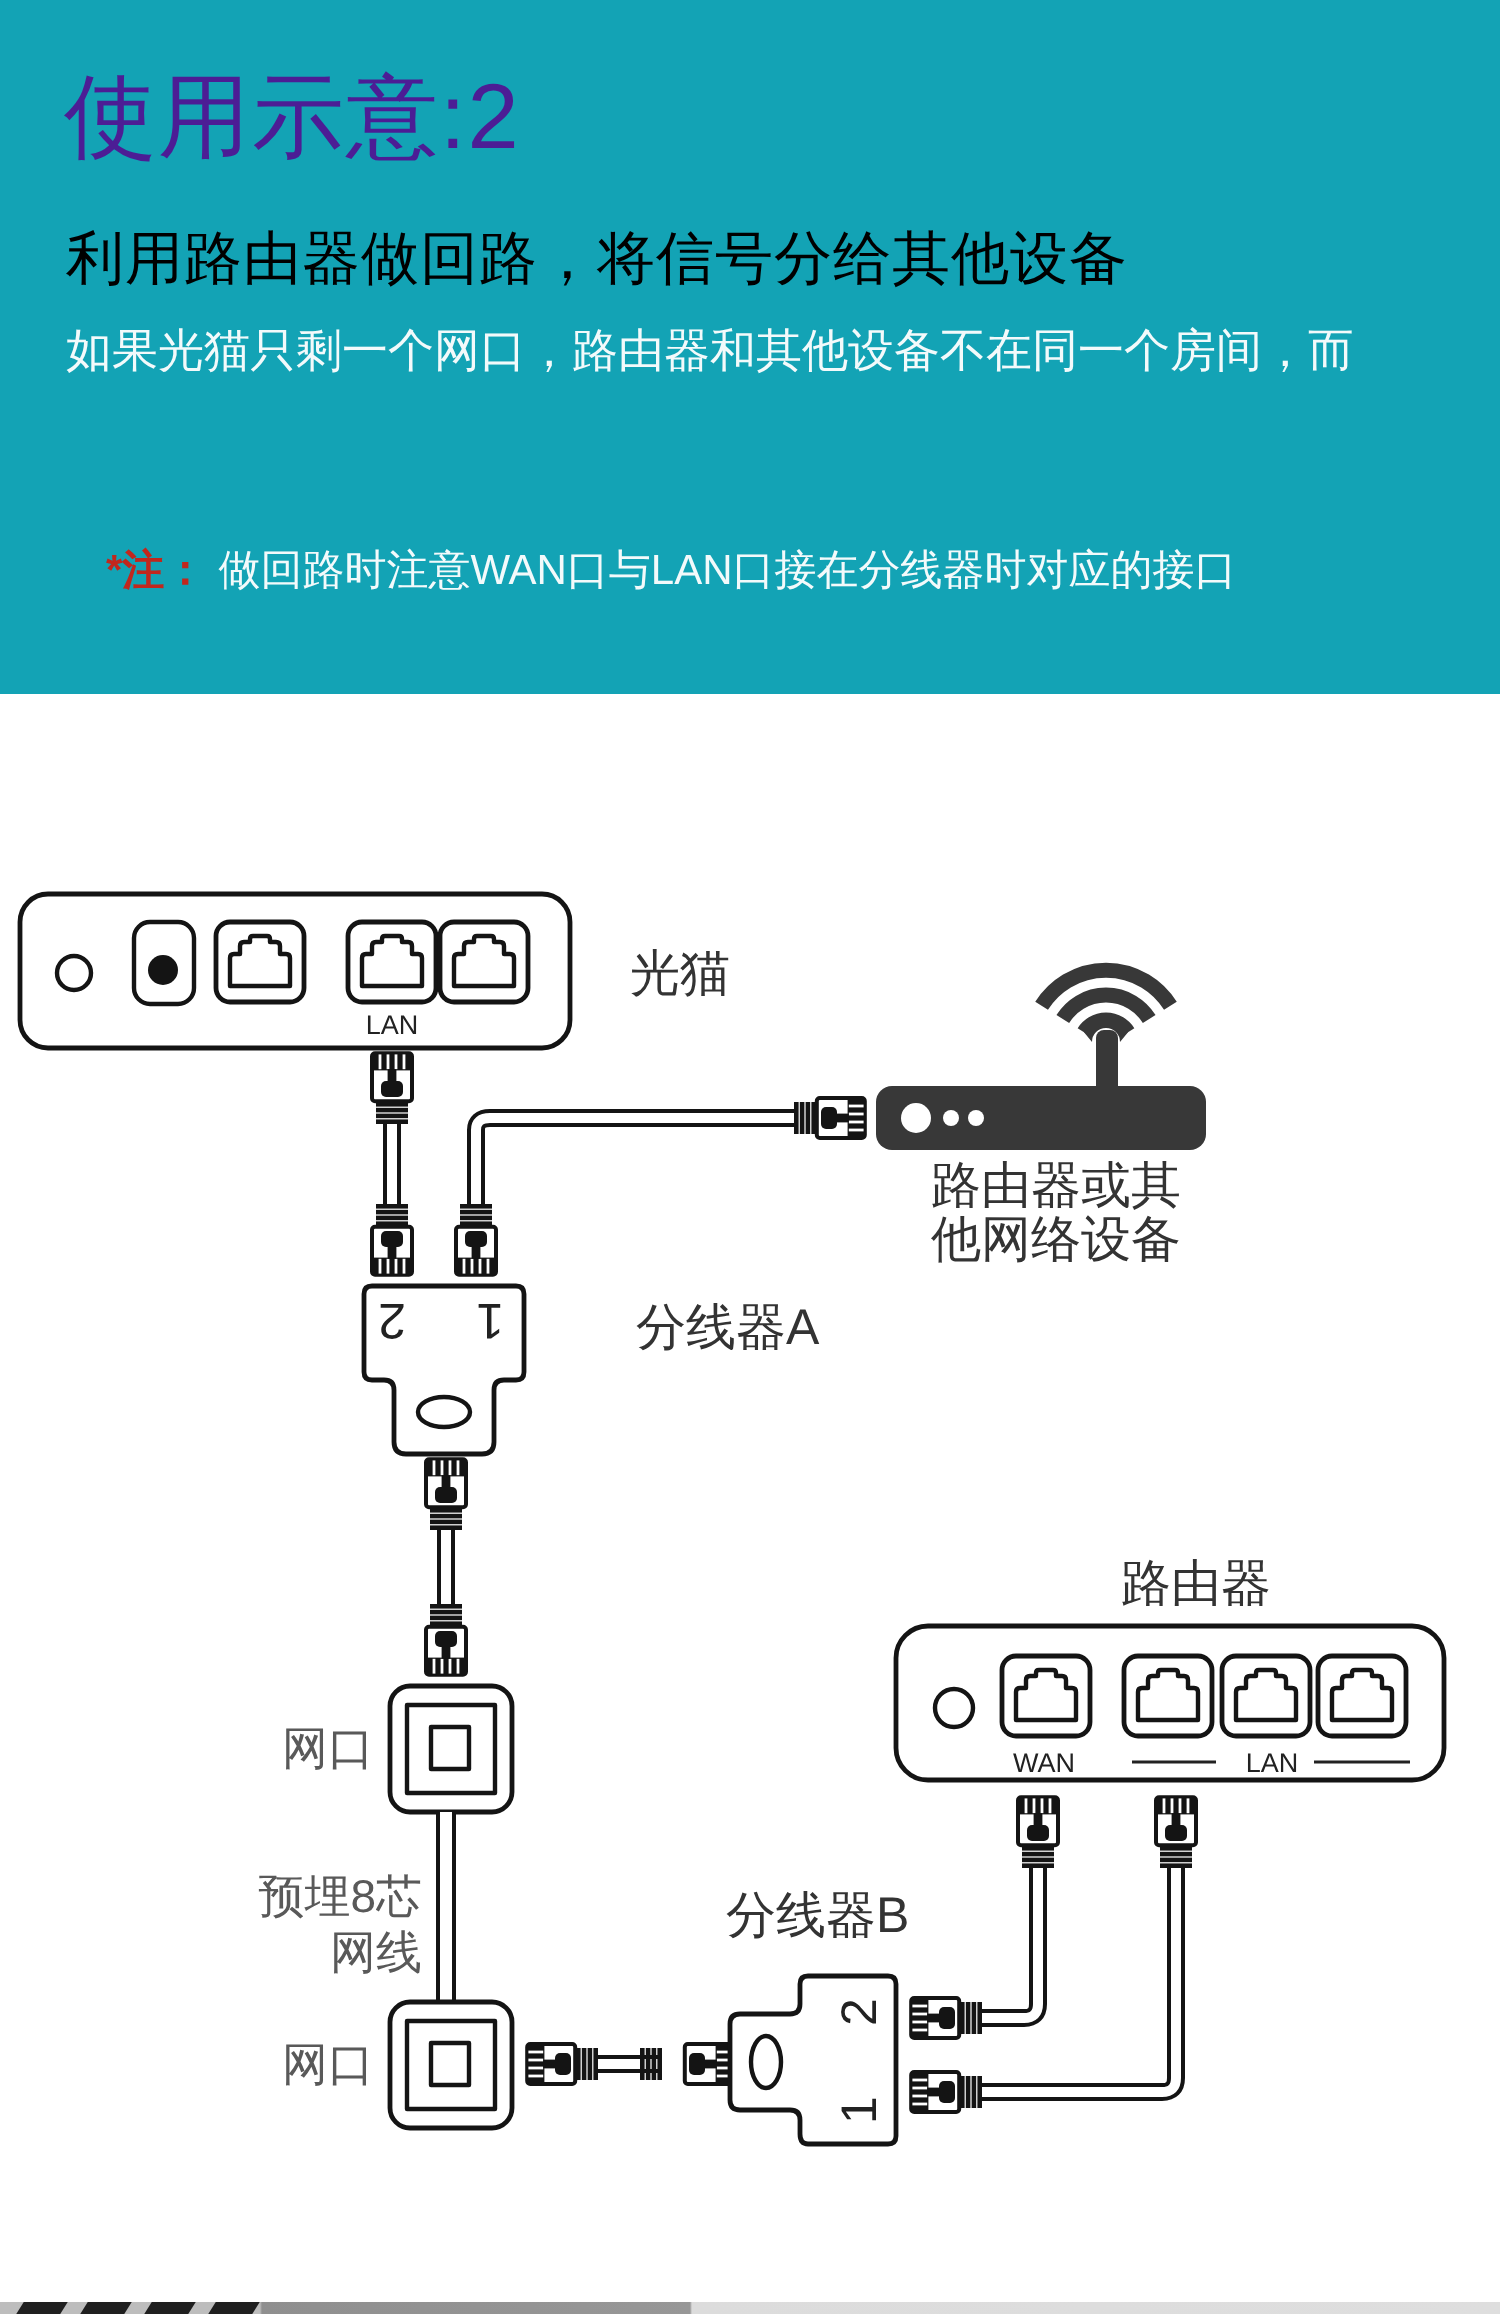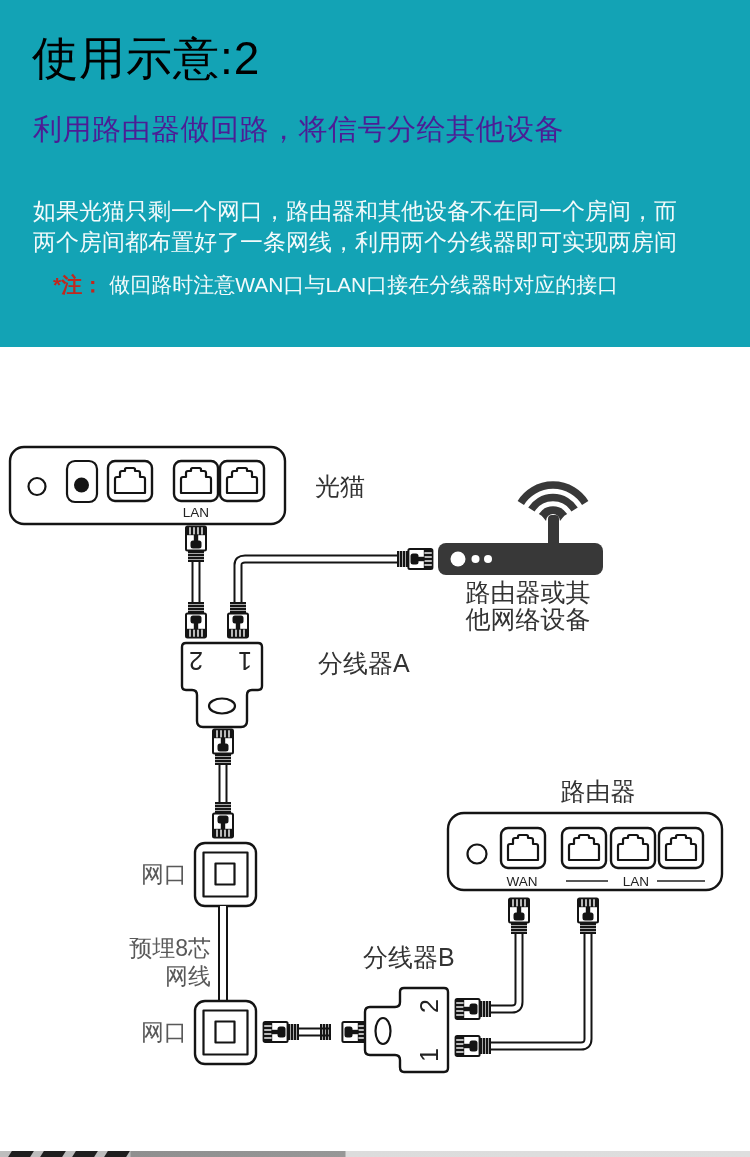--- a/index.html
+++ b/index.html
@@ -2,23 +2,23 @@
 <html><head>
 <meta charset="utf-8">
 <style>
   html,body{margin:0;padding:0;background:#fff;}
   .screen{
     position:relative;width:750px;height:1157px;overflow:hidden;background:#fff;
     font-family:"Liberation Sans","DejaVu Sans",sans-serif;
   }
   
   .header{position:absolute;left:0;top:0;width:750px;height:347px;}
-  .hd-title{position:absolute;left:32px;top:28px;font-size:46px;font-weight:500;color:#000000;letter-spacing:1px;}
-  .hd-sub{position:absolute;left:33px;top:110px;font-size:29px;font-weight:500;color:#4c1d95;letter-spacing:.5px;}
-  .hd-body{position:absolute;left:33px;top:160px;font-size:23px;line-height:31px;color:rgba(255,255,255,.95);margin-top:36px;}
+  .hd-title{position:absolute;left:32px;top:28px;font-size:46px;font-weight:500;color:#4c1d95;letter-spacing:1px;}
+  .hd-sub{position:absolute;left:33px;top:110px;font-size:29px;font-weight:500;color:#000000;letter-spacing:.5px;}
+  .hd-body{position:absolute;left:33px;top:160px;font-size:23px;line-height:31px;color:rgba(255,255,255,.95);}
   .hd-note{position:absolute;left:33px;top:271px;font-size:21px;color:rgba(255,255,255,.95);margin-left:20px;}
   .hd-note .star{font-weight:bold;margin-right:6px;}
   
   .diagram{position:absolute;left:0;top:347px;width:750px;height:804px;}
   svg text{font-family:"Liberation Sans","DejaVu Sans",sans-serif;}
   .lbl-dark{fill:#333;font-size:25px;}
   .lbl-gray{fill:#595959;font-size:23px;}
   .lbl-port{fill:#222;font-size:13.5px;}
   .digit{fill:#222;font-size:25px;}
   .outline{fill:#fff;stroke:#141414;stroke-width:2.4;stroke-linejoin:round;}
@@ -34,21 +34,20 @@
 </head>
 <body>
 
 <div class="screen">
 
   <div class="header" id="hdr" style="background: rgb(19, 163, 181);">
     <div class="hd-title">使用示意:2</div>
     <div class="hd-sub">利用路由器做回路，将信号分给其他设备</div>
     <div class="hd-body">
       <div>如果光猫只剩一个网口，路由器和其他设备不在同一个房间，而</div>
-      <div>两个房间都布置好了一条网线，利用两个分线器即可实现两房间</div>
     </div>
     <div class="hd-note">
       <span class="star" id="note-star" style="color: rgb(193, 39, 29);">*注：</span><span>做回路时注意WAN口与LAN口接在分线器时对应的接口</span>
     </div>
   </div>
 
   <div class="diagram">
   <svg width="750" height="804" viewBox="0 347 750 804" xmlns="http://www.w3.org/2000/svg">
     <defs>
 

